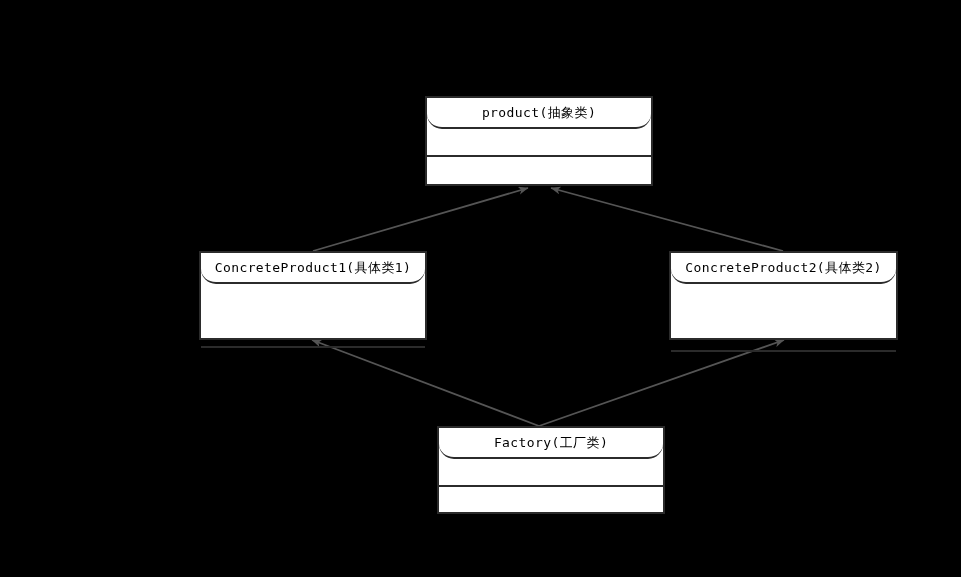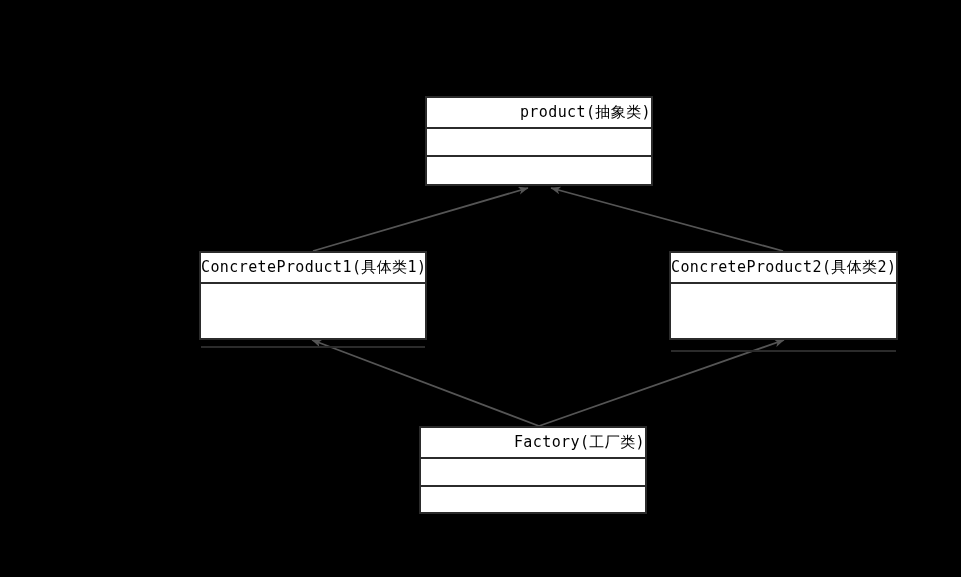--- a/index.html
+++ b/index.html
@@ -30,28 +30,29 @@
     background: #ffffff;
     border: 2px solid #2b2b2b;
     box-sizing: border-box;
     display: flex;
     flex-direction: column;
   }
   .uml-name {
     flex: 0 0 auto;
     height: 29px;
     line-height: 29px;
-    text-align: right;
+    text-align: center;
     color: #000000;
-    font-size: 15px;
+    font-size: 13px;
     font-family: "DejaVu Sans Mono", monospace;
     letter-spacing: 0.4px;
     border-bottom: 2px solid #2b2b2b;
     white-space: nowrap;
     overflow: hidden;
+    border-radius: 15px;
   }
   .uml-attrs {
     flex: 0 0 auto;
     height: 28px;
     border-bottom: 2px solid #2b2b2b;
   }
   .uml-ops {
     flex: 1 1 auto;
   }
   .uml-attrs, .uml-ops {
@@ -96,19 +97,19 @@
     <div class="uml-attrs"></div>
     <div class="uml-ops"></div>
   </div>
 
   <div class="uml-class" style="left:669px; top:251px; width:229px; height:89px;gap:40px;">
     <div class="uml-name">ConcreteProduct2(具体类2)</div>
     <div class="uml-attrs"></div>
     <div class="uml-ops"></div>
   </div>
 
-  <div class="uml-class" style="left:419px; top:426px; width:228px; height:88px;">
+  <div class="uml-class" style="left:437px; top:426px; width:228px; height:88px;">
     <div class="uml-name">Factory(工厂类)</div>
     <div class="uml-attrs"></div>
     <div class="uml-ops"></div>
   </div>
 
 </div>
 
 </body></html>

